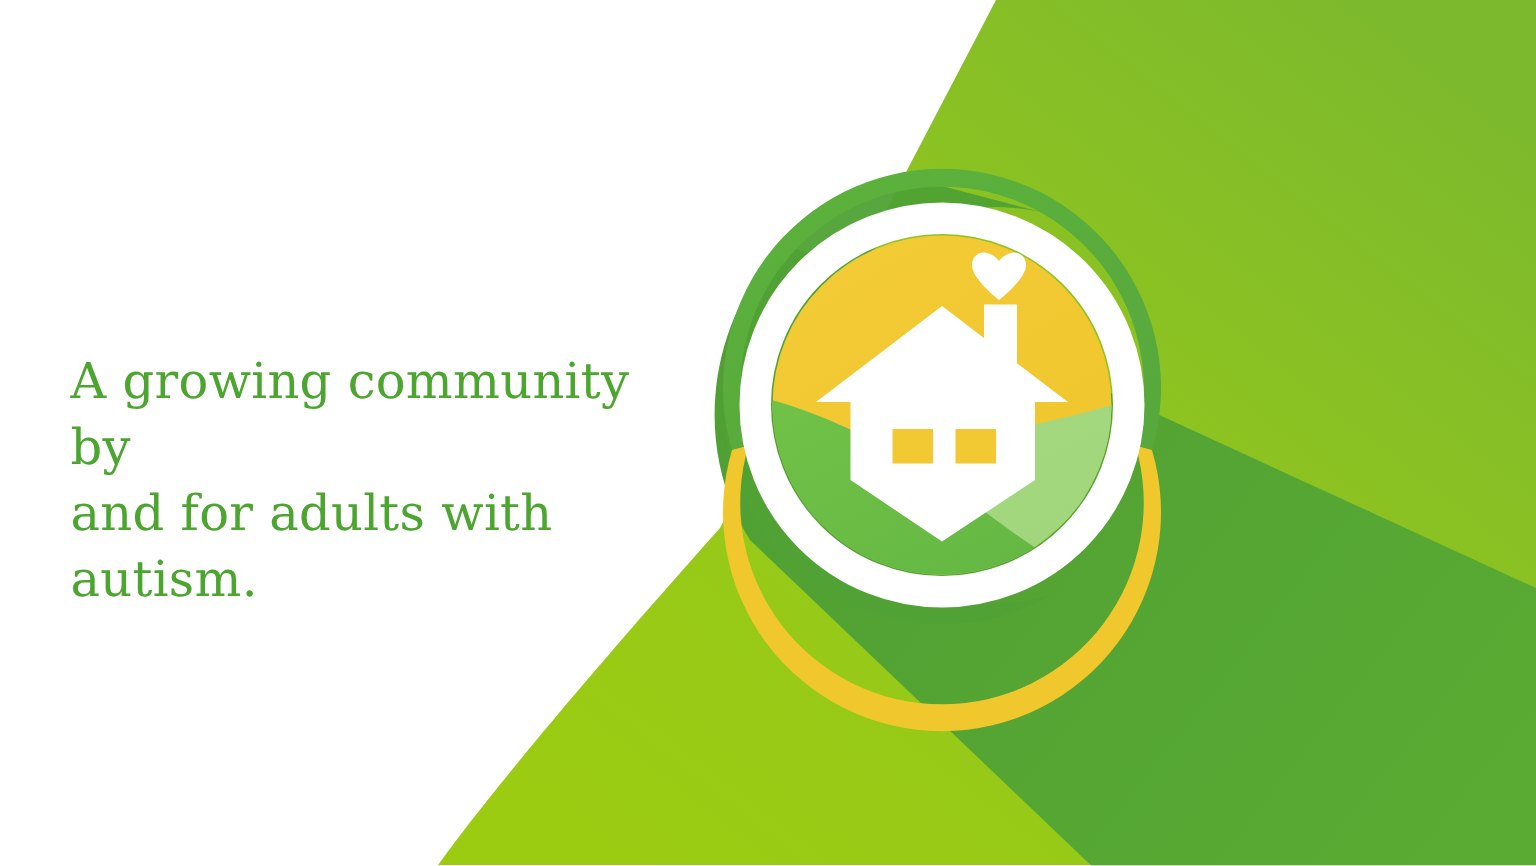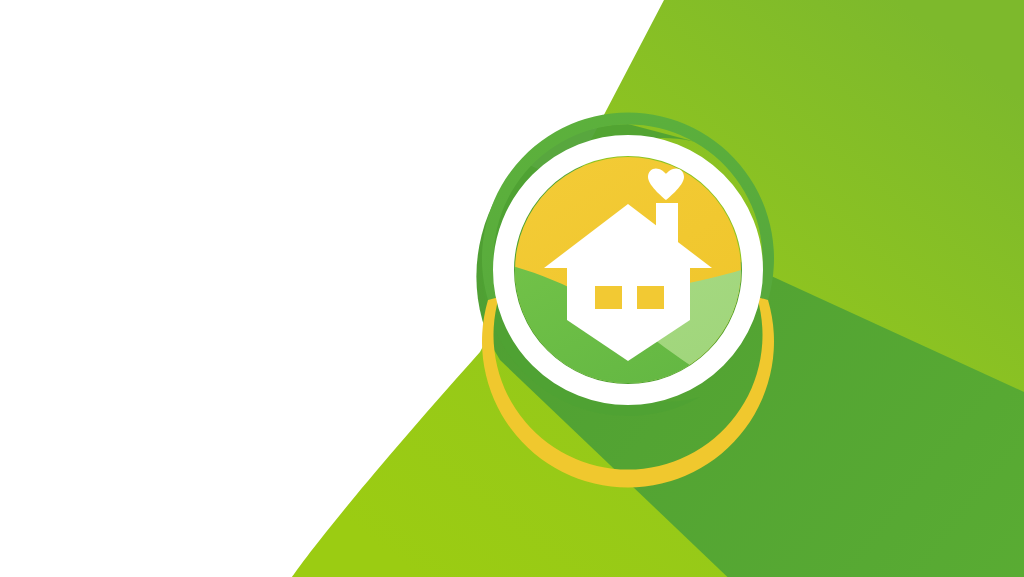--- a/index.html
+++ b/index.html
@@ -145,14 +145,16 @@
           <path d="M 567 263 L 690 263 L 690 320 L 628 361 L 567 320 Z" fill="#FFFFFF"></path>
 
           <rect x="595" y="286" width="27" height="23" fill="#F2C933"></rect>
           <rect x="637" y="286" width="27" height="23" fill="#F2C933"></rect>
         </g>
       </g>
 
     </g>
   </svg>
 
+  <div id="headline">A growing community by
+and for adults with autism.</div>
 
 </div>
 
 </body></html>

